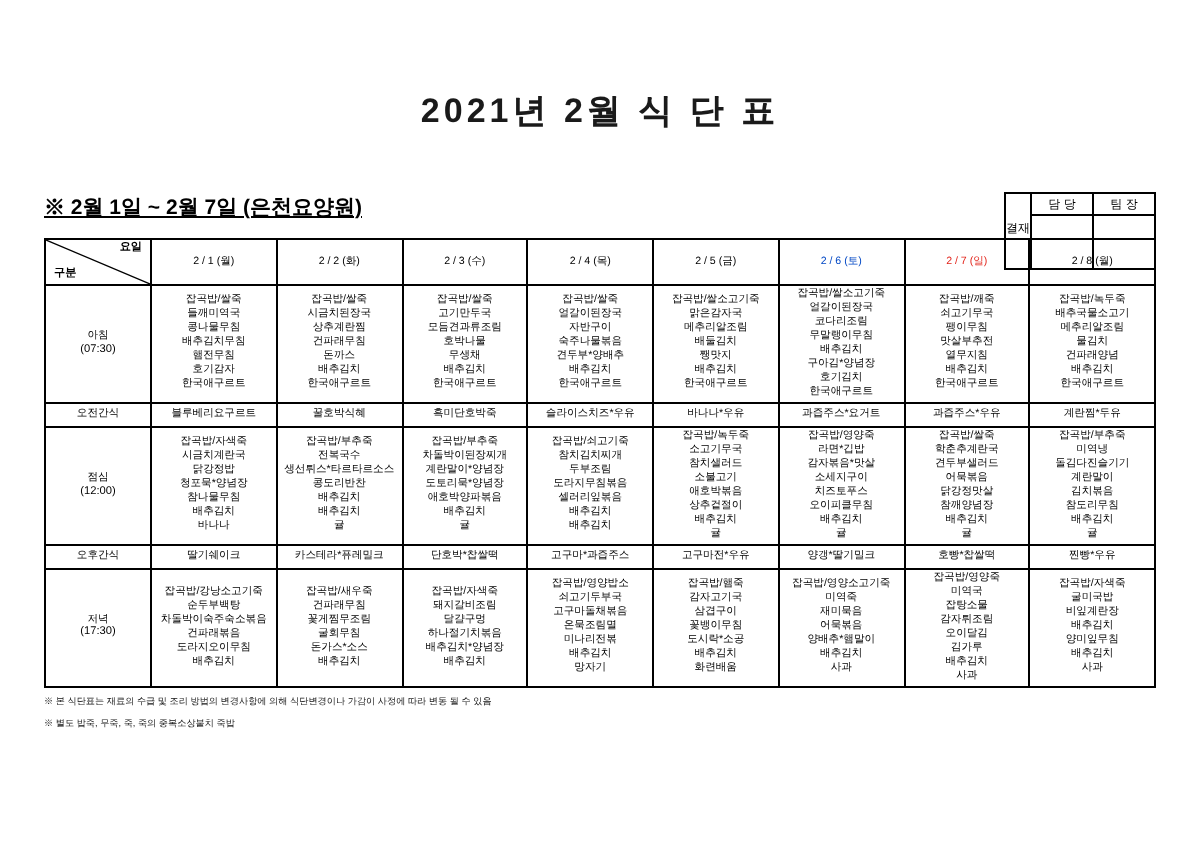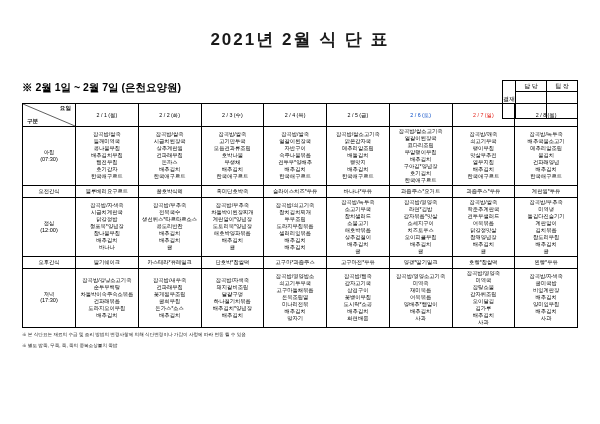--- a/index.html
+++ b/index.html
@@ -18,21 +18,21 @@
     position: relative;
     width: 600px;
     height: 424px;
     box-sizing: border-box;
   }
   .title {
     text-align: center;
     font-size: 17px;
     font-weight: bold;
     letter-spacing: 2px;
-    margin-top: 28px;
+    margin-top: 44px;
     color: #1a1a1a;
   }
   .approval {
     position: absolute;
     top: 52px;
     right: 22px;
     border-collapse: collapse;
   }
   .approval td {
     border: 1px solid #000;
@@ -50,20 +50,21 @@
     width: 30px;
     height: 10px;
   }
   .approval .blank {
     height: 26px;
   }
   .subtitle {
     margin: 30px 0 8px 22px;
     font-size: 10.5px;
     font-weight: bold;
+    text-decoration: underline;
   }
   table.menu {
     border-collapse: collapse;
     margin: 0 auto;
     width: 556px;
     table-layout: fixed;
   }
   table.menu td, table.menu th {
     border: 1px solid #000000;
     font-size: 5.3px;

